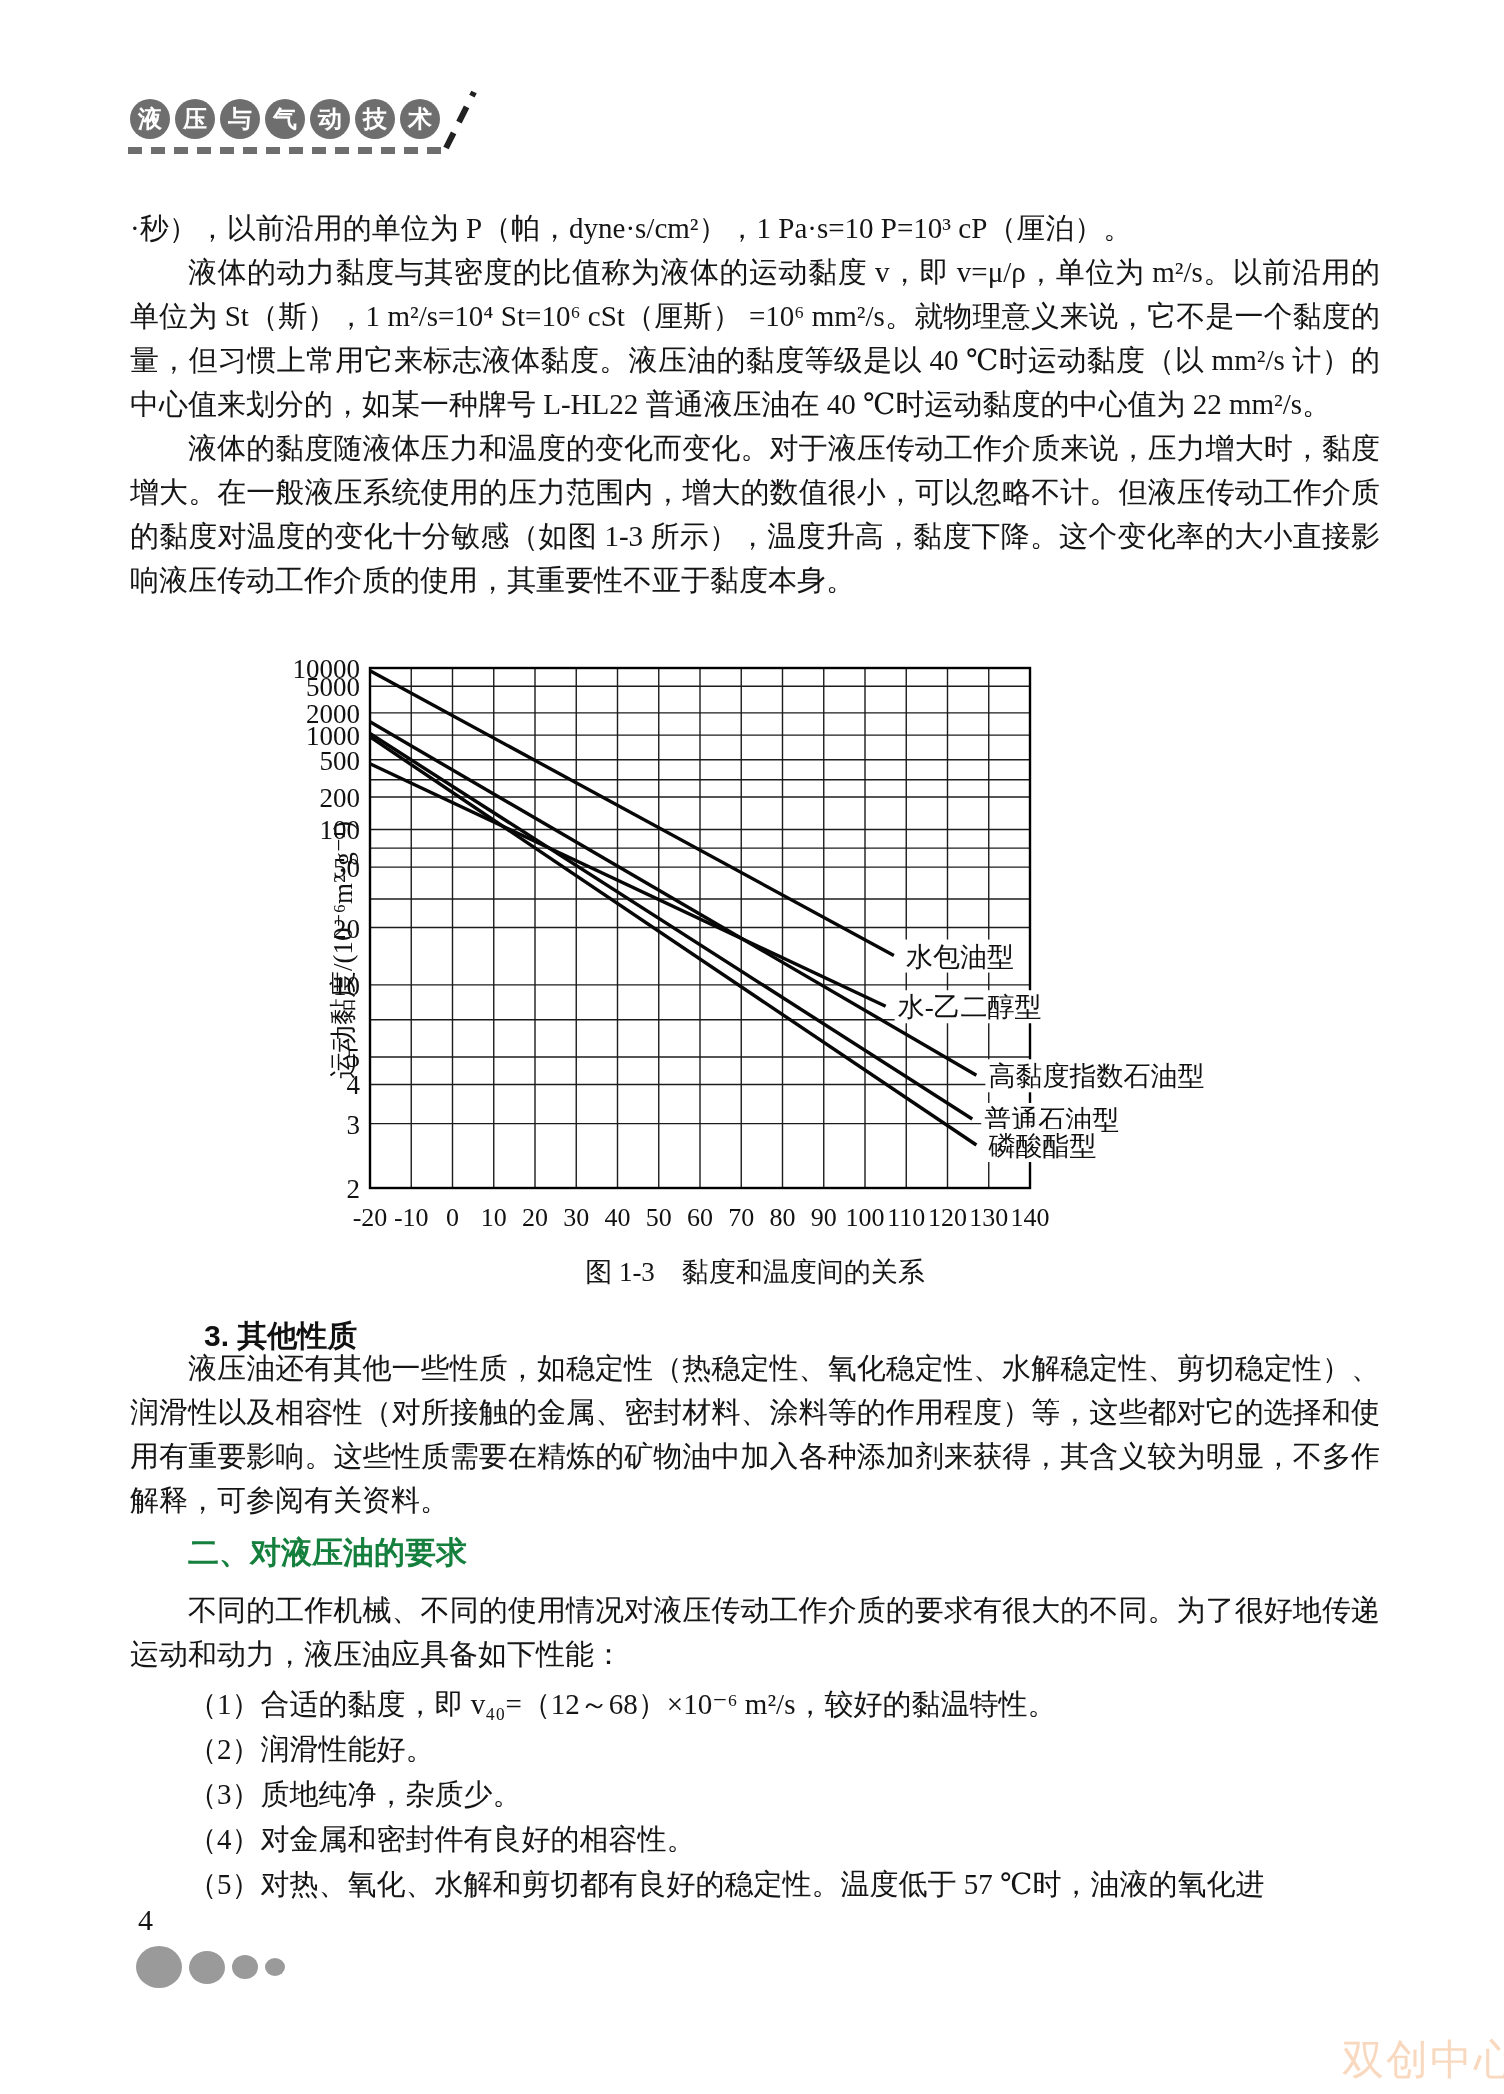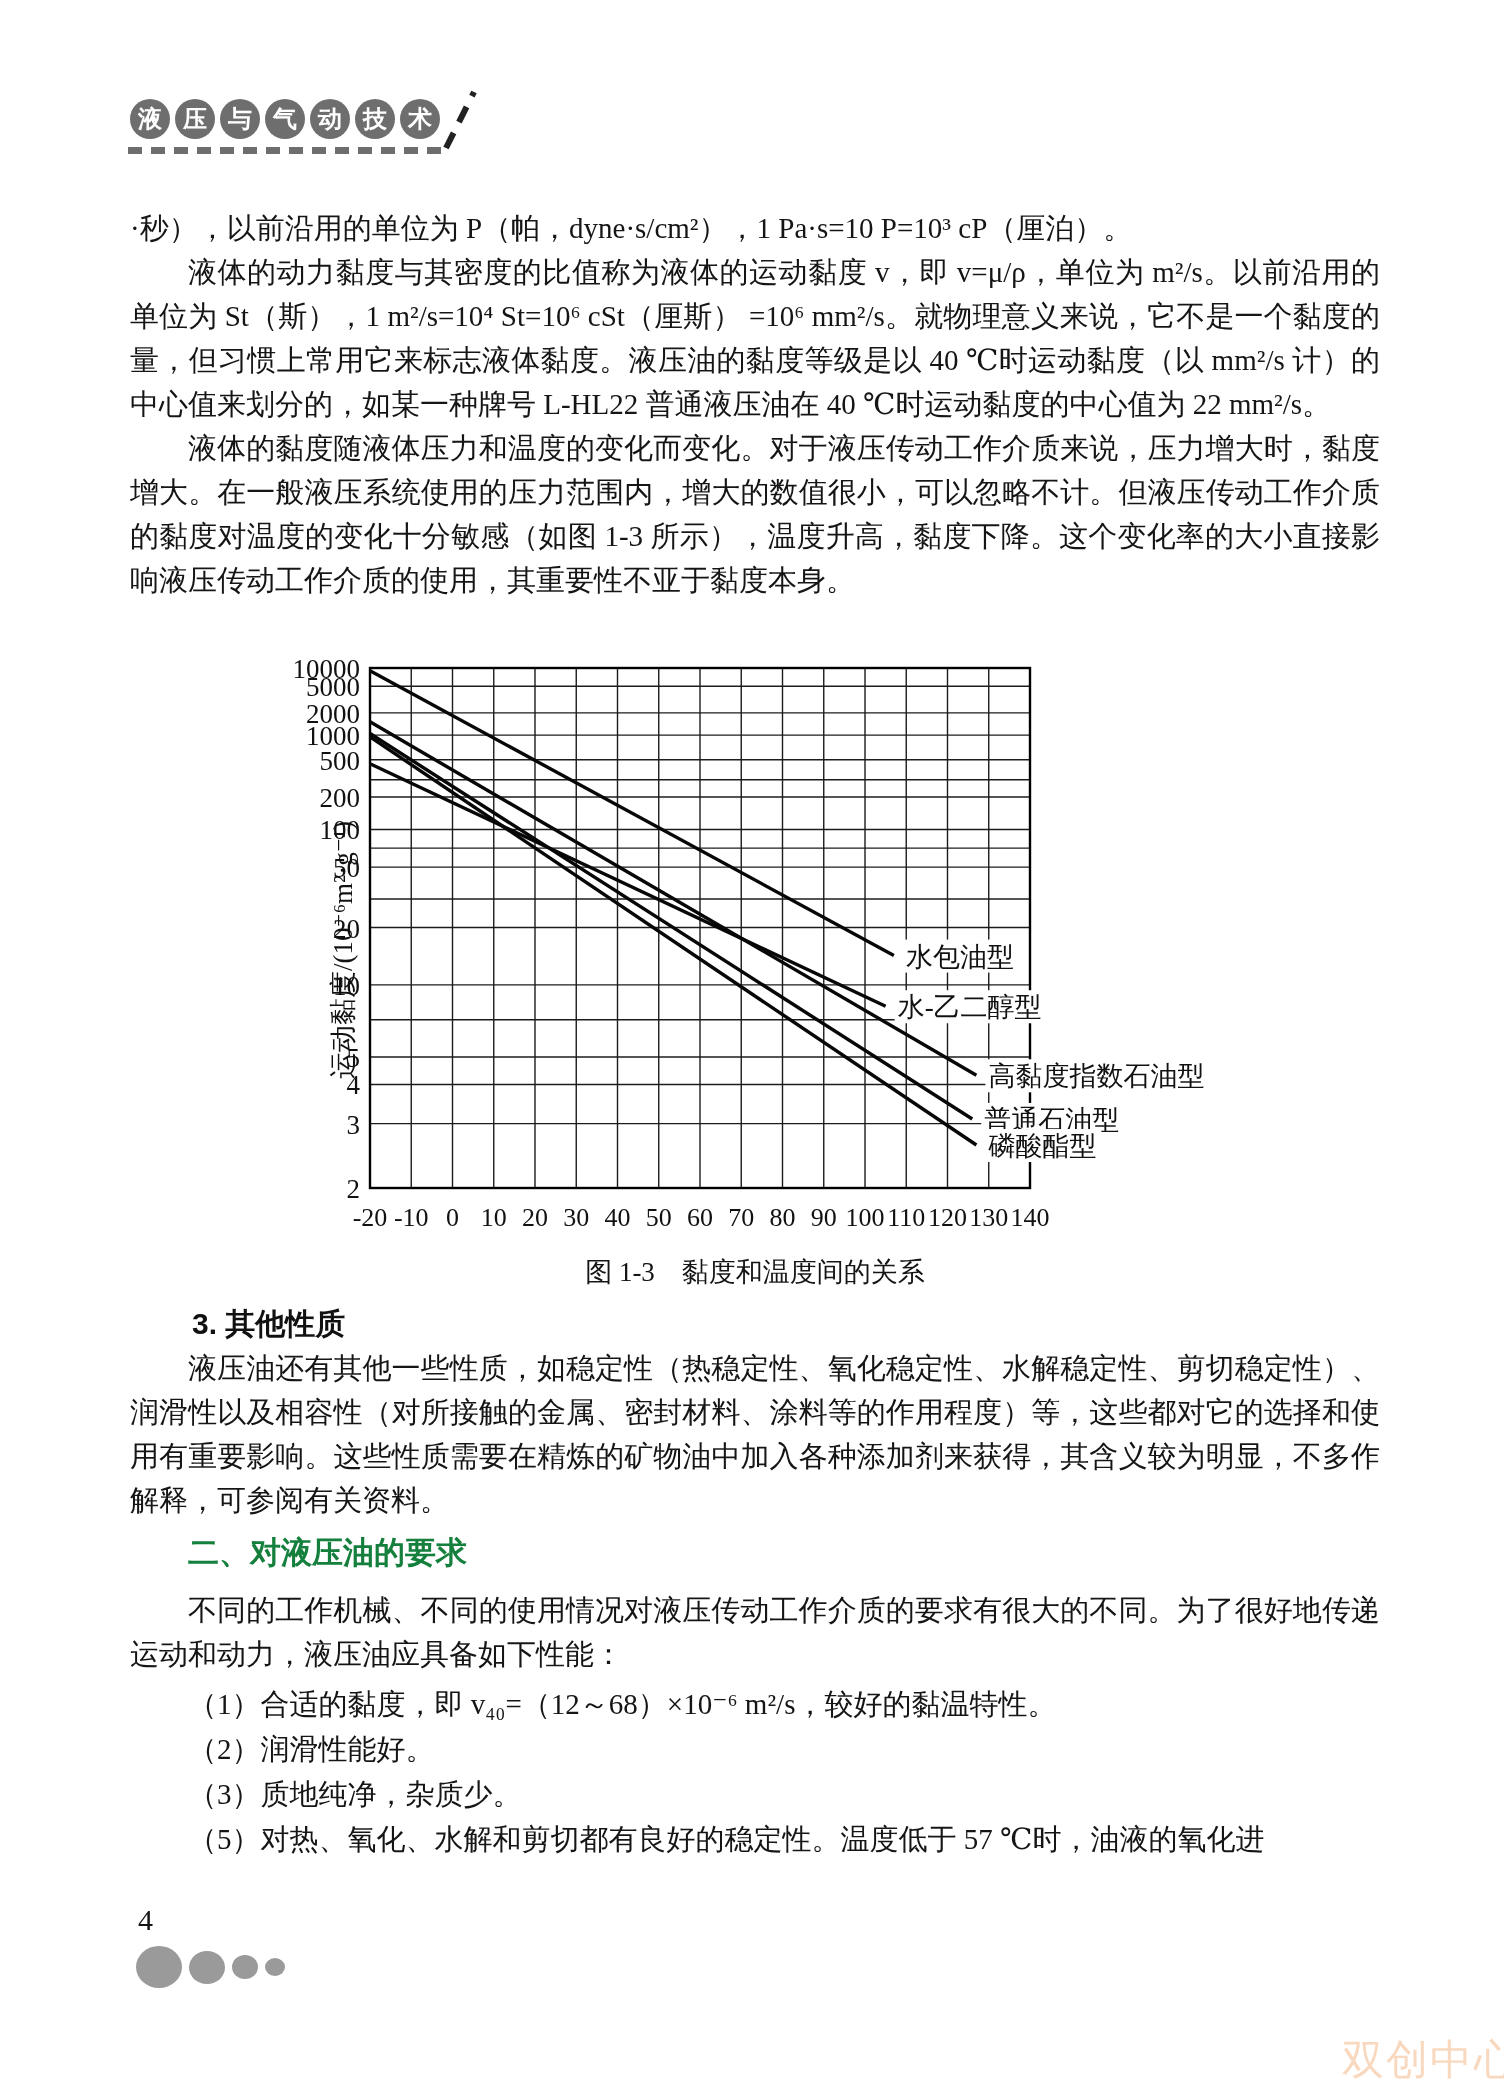--- a/index.html
+++ b/index.html
@@ -22,21 +22,21 @@
   .brush{position:absolute;left:438px;top:86px;}
   
   .textblock{position:absolute;left:130px;width:1250px;}
   p.body{margin:0;font-size:29px;line-height:44px;text-align:justify;text-indent:2em;}
   p.noindent{text-indent:0;}
   .caption{
     position:absolute;left:130px;top:1254px;width:1250px;text-align:center;
     font-size:27px;
   }
   h3.sub{
-    position:absolute;left:188px;top:1300px;margin:4px;font-size:30px;
+    position:absolute;left:188px;top:1300px;margin:16px;font-size:30px;
     font-family:"Liberation Sans","DejaVu Sans",sans-serif;font-weight:bold;color:#111;
   }
   h2.sec{
     position:absolute;left:188px;top:1532px;margin:0;font-size:31px;
     font-family:"Liberation Sans","DejaVu Sans",sans-serif;font-weight:bold;color:#15803d;
   }
   .items p{margin:0;font-size:29px;line-height:45px;text-indent:2em;text-align:justify;}
   
   .chart{position:absolute;left:0;top:630px;}
   .chart .grid{stroke:#1c1c1c;stroke-width:1.4;}
@@ -179,20 +179,21 @@
 <h2 class="sec">二、对液压油的要求</h2>
 
 <div class="textblock" style="top:1588px">
   <p class="body">不同的工作机械、不同的使用情况对液压传动工作介质的要求有很大的不同。为了很好地传递运动和动力，液压油应具备如下性能：</p>
 </div>
 
 <div class="textblock items" style="top:1682px">
   <p>（1）合适的黏度，即 v₄₀=（12～68）×10⁻⁶ m²/s，较好的黏温特性。</p>
   <p>（2）润滑性能好。</p>
   <p>（3）质地纯净，杂质少。</p>
+  <p>（4）对金属和密封件有良好的相容性。</p>
   <p>（5）对热、氧化、水解和剪切都有良好的稳定性。温度低于 57 ℃时，油液的氧化进</p>
 </div>
 
 <div class="pagenum">4</div>
 <div class="dots">
   <span class="d1"></span>
   <span class="d2"></span>
   <span class="d3"></span>
   <span class="d4"></span>
 </div>

